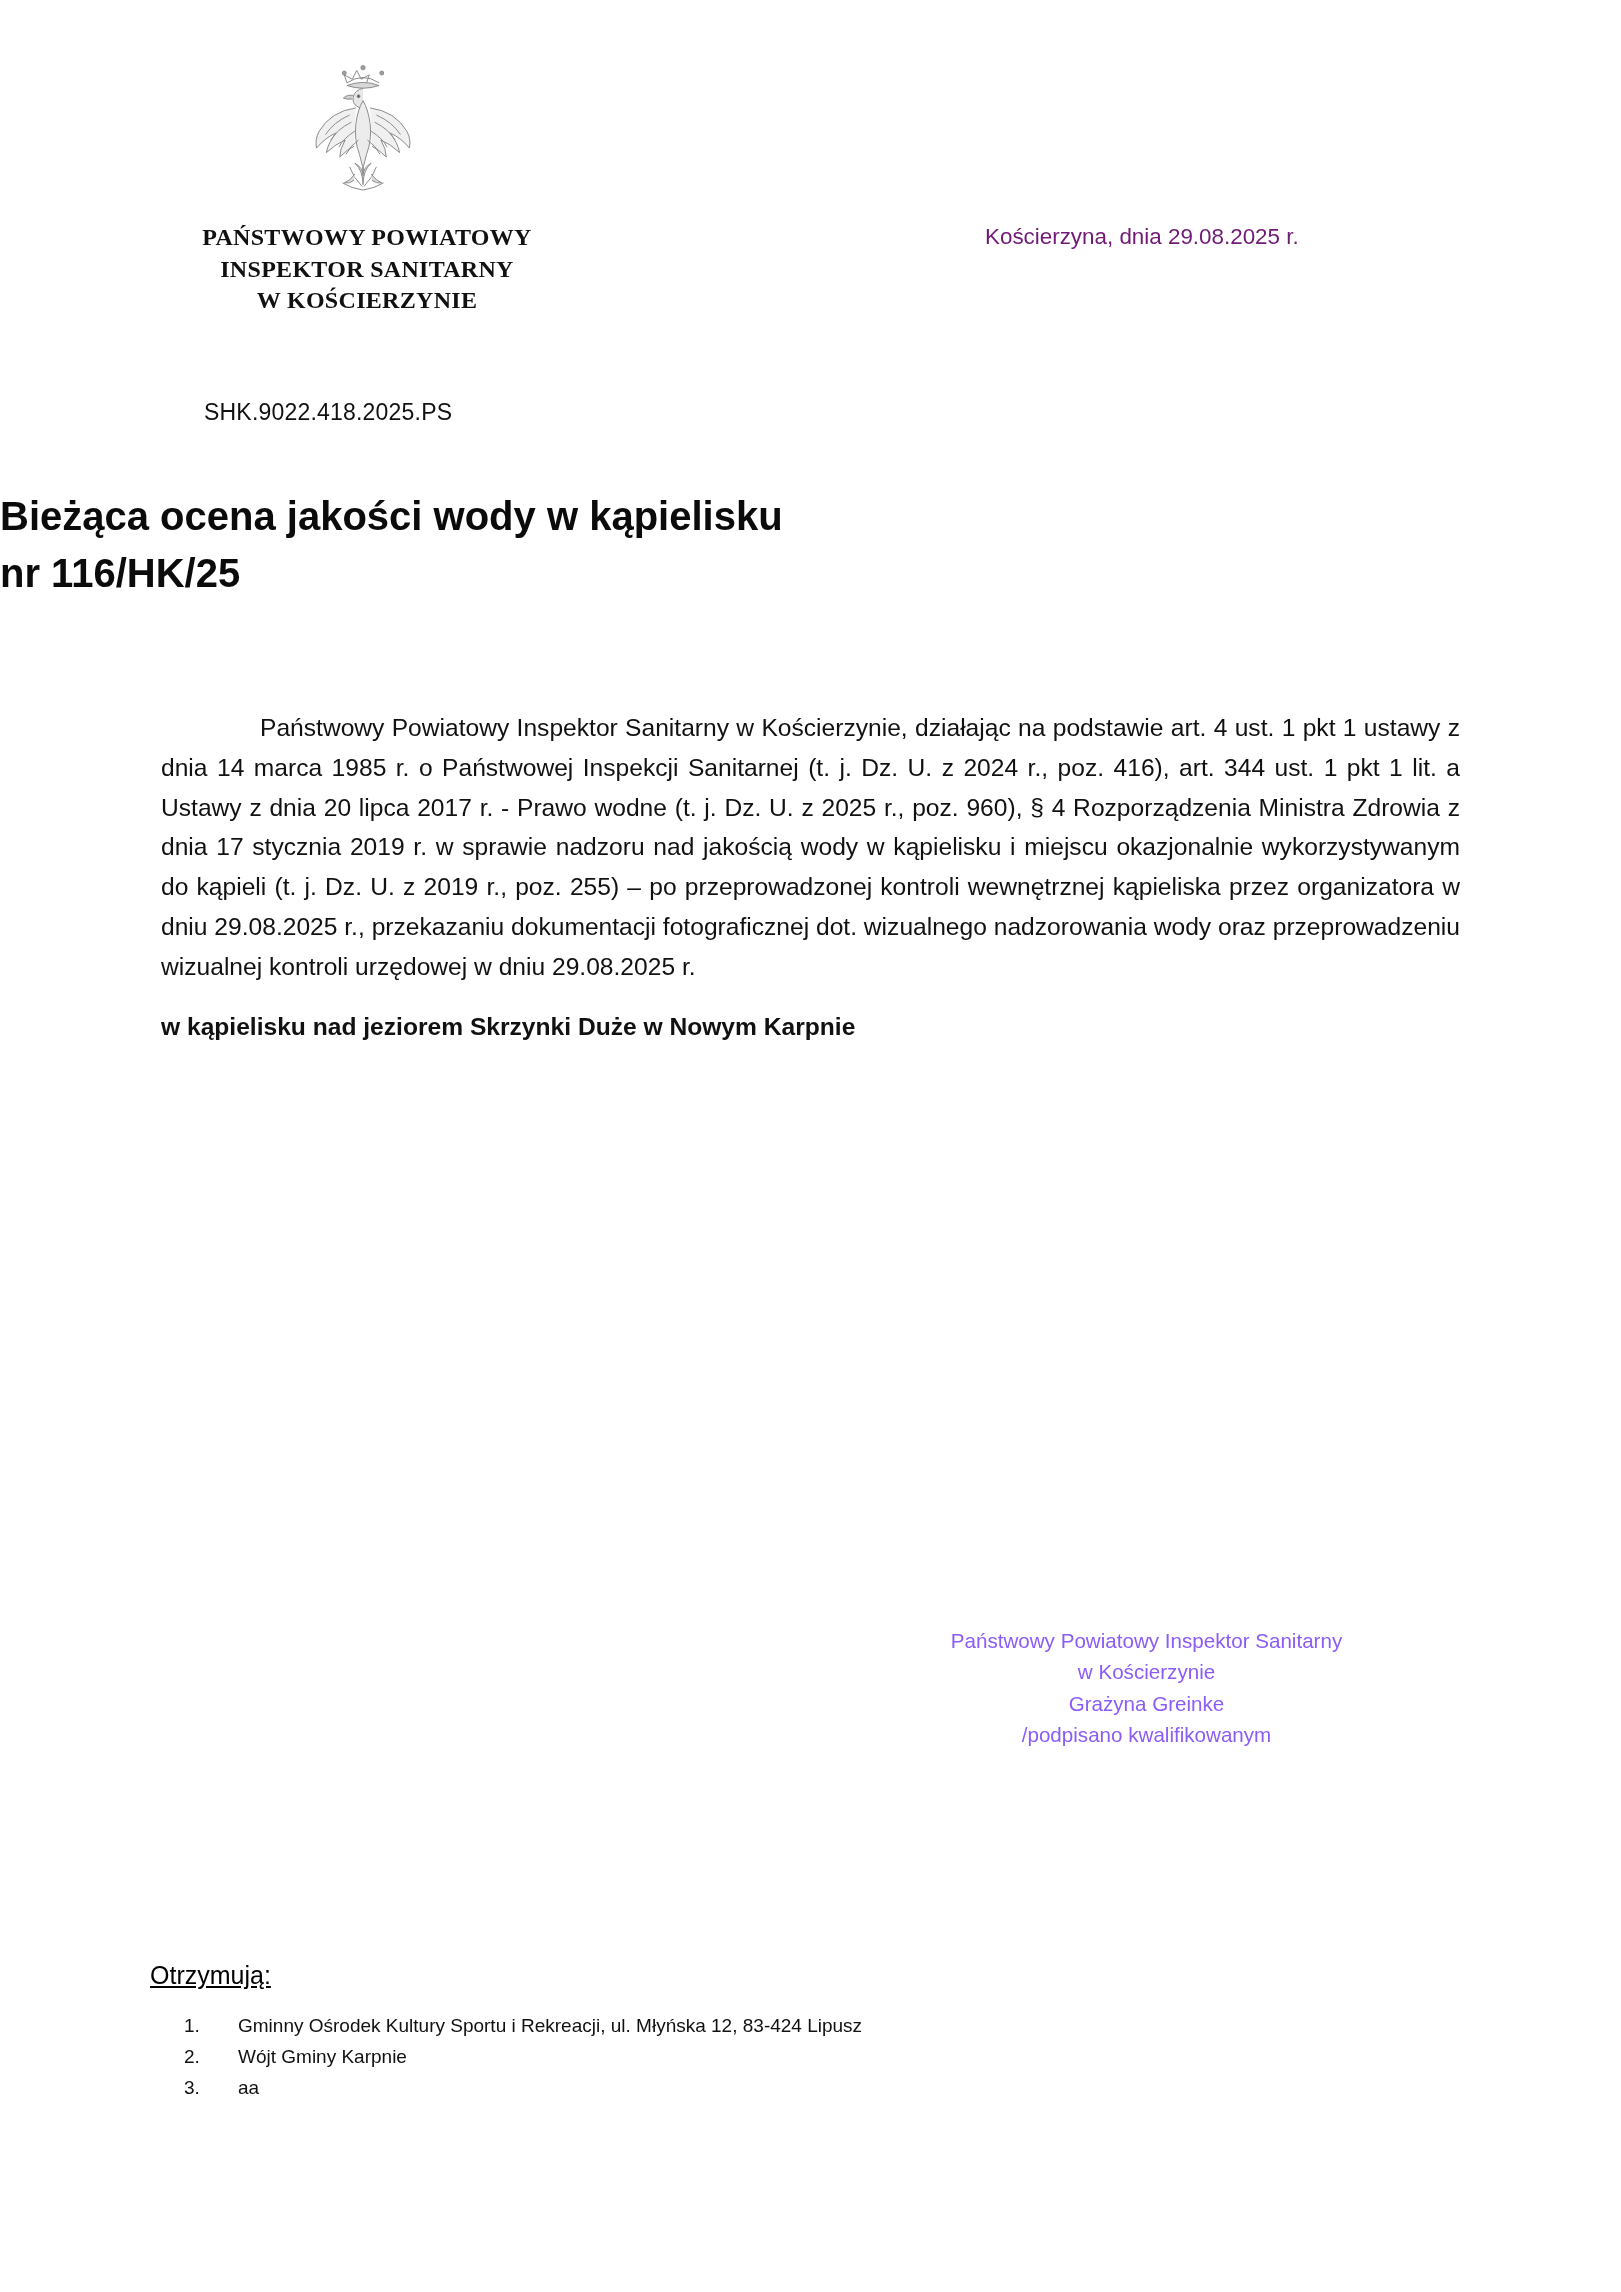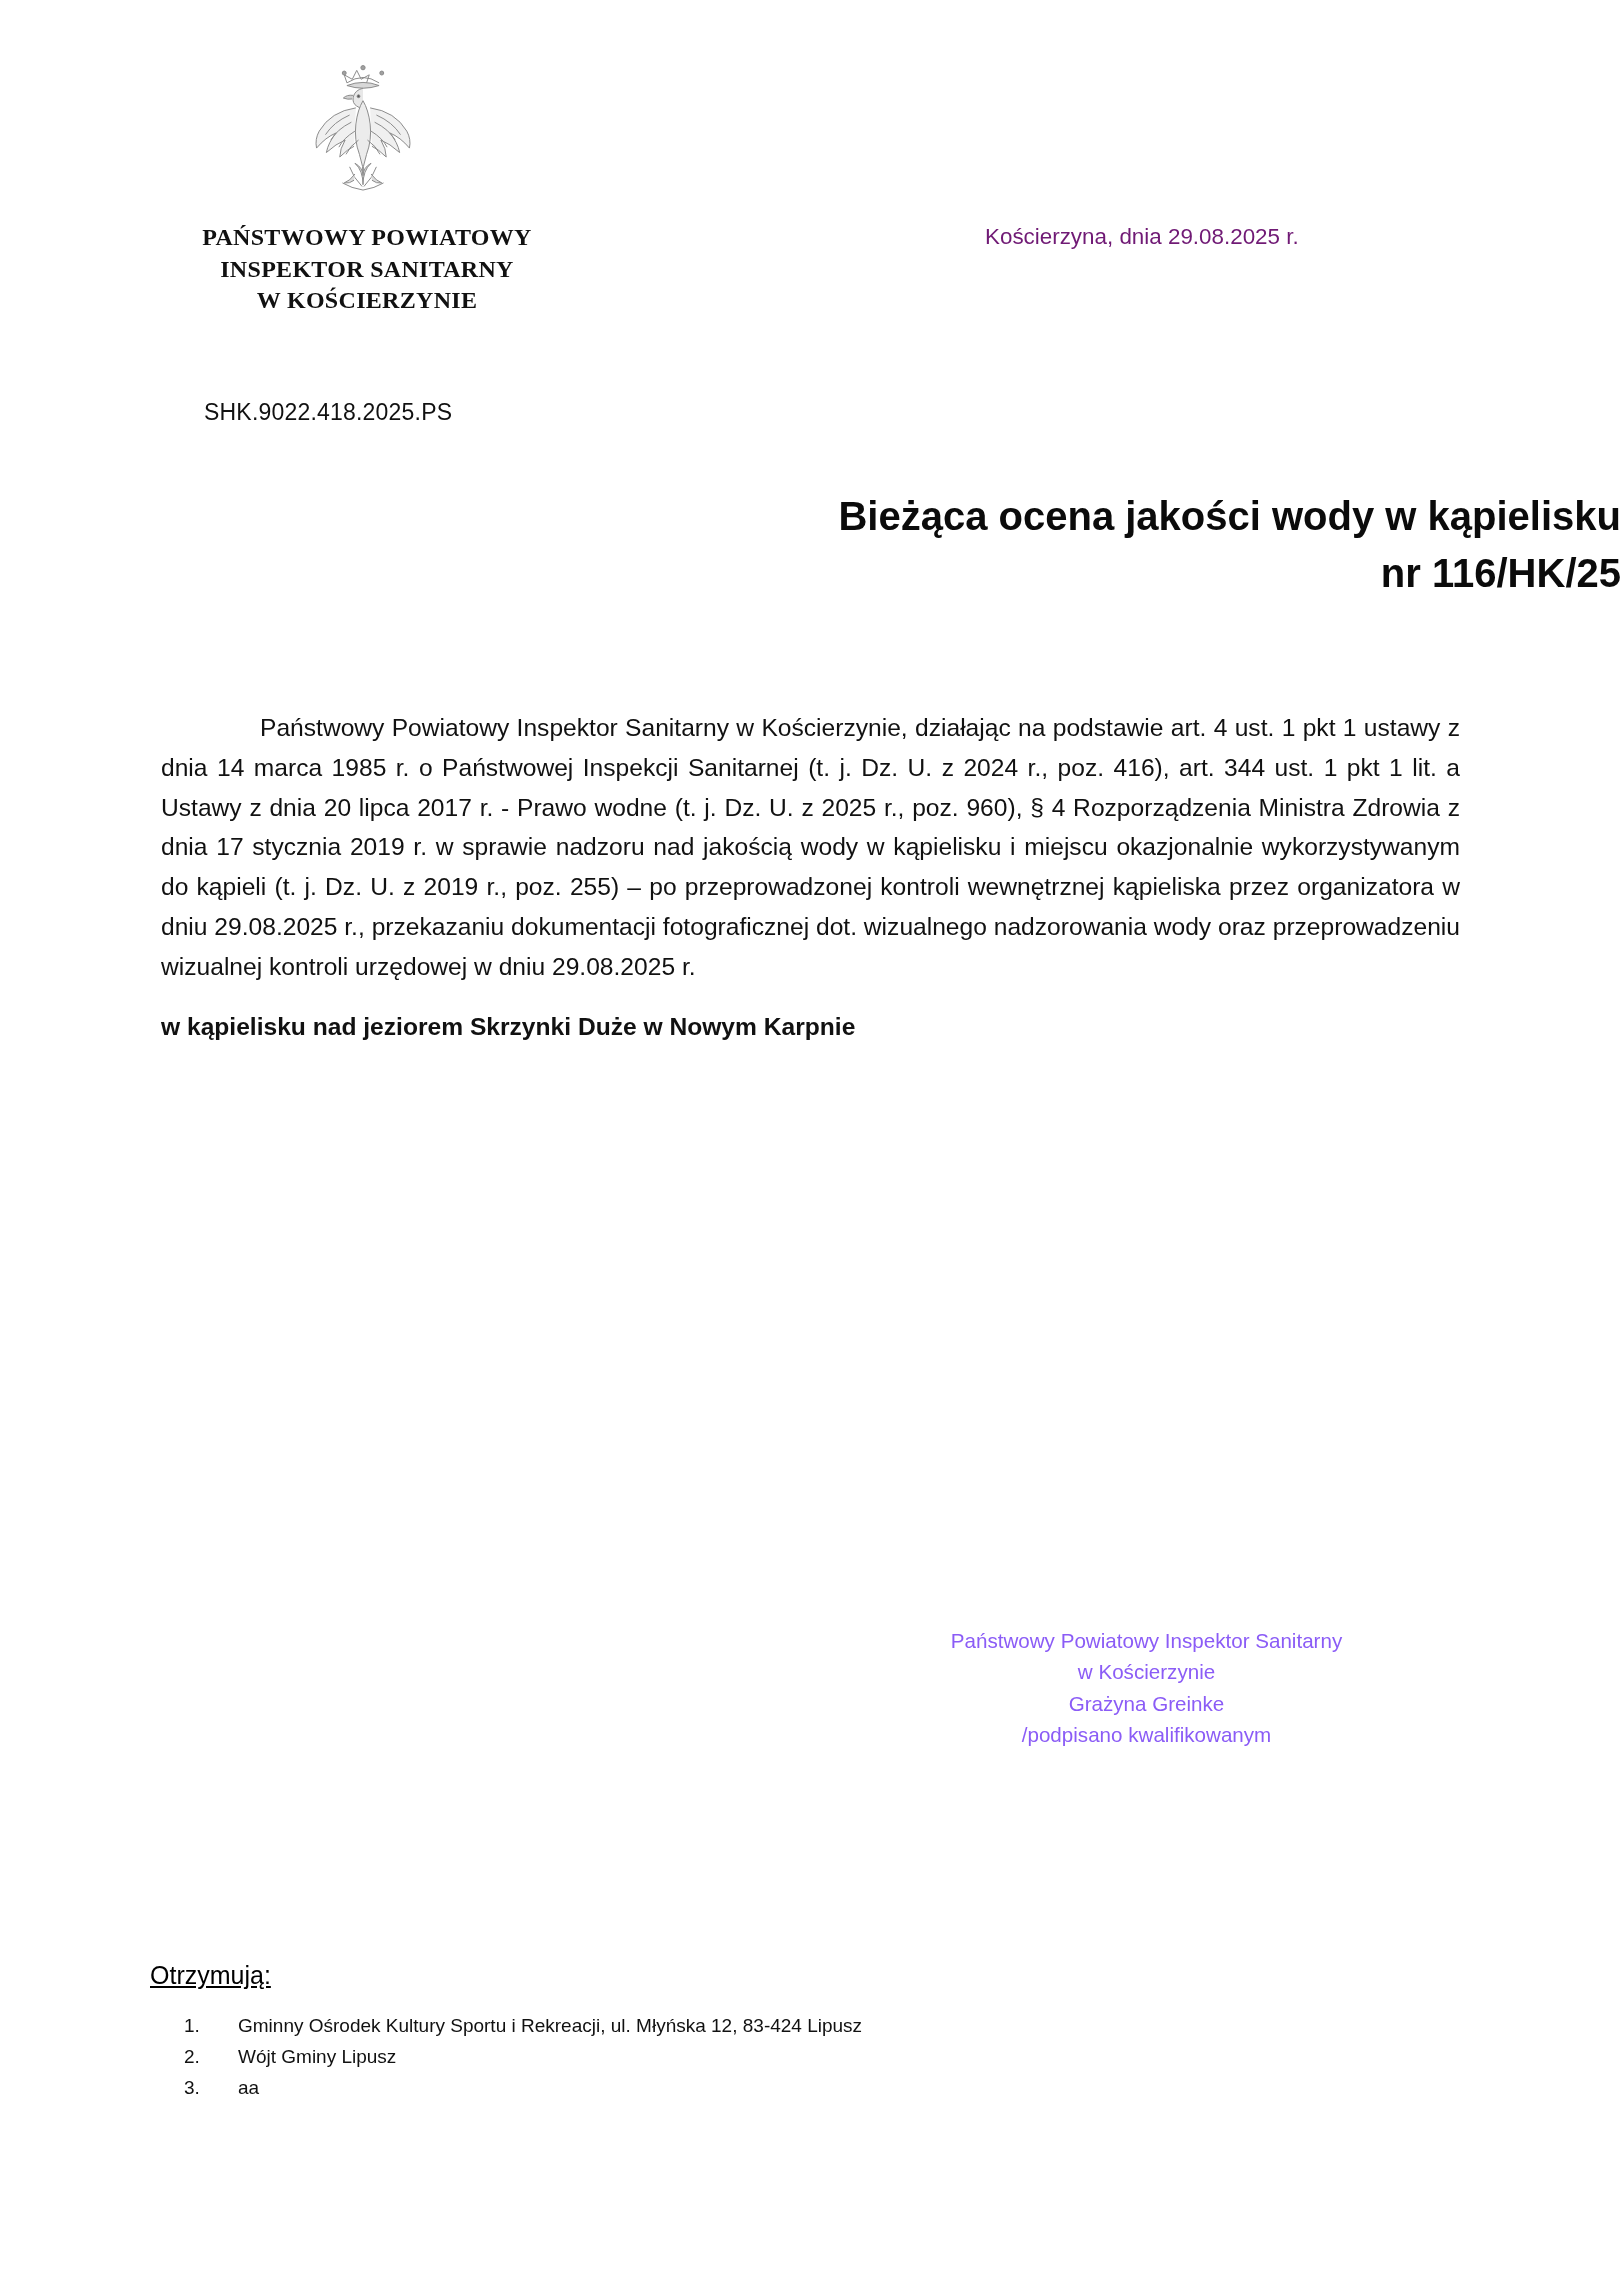--- a/index.html
+++ b/index.html
@@ -73,21 +73,21 @@
     color: #111;
     letter-spacing: 0.2px;
   }
 
   
   .doc-title {
     position: absolute;
     left: 0;
     top: 488px;
     width: 1621px;
-    text-align: right;
+    text-align: left;
     font-size: 40px;
     font-weight: bold;
     line-height: 1.42;
     color: #0b0b0b;
   }
 
   
   .body-para {
     position: absolute;
     left: 161px;
@@ -234,21 +234,21 @@
 
   <div class="recipients-label">Otrzymują:</div>
 
   <div class="recipients-list">
     <div class="row">
       <span class="num">1.</span>
       <span class="txt">Gminny Ośrodek Kultury Sportu i Rekreacji, ul. Młyńska 12, 83-424 Lipusz</span>
     </div>
     <div class="row">
       <span class="num">2.</span>
-      <span class="txt">Wójt Gminy Lipusz</span>
+      <span class="txt">Wójt Gminy Karpnie</span>
     </div>
     <div class="row">
       <span class="num">3.</span>
       <span class="txt">aa</span>
     </div>
   </div>
 
 </div>
 
 

